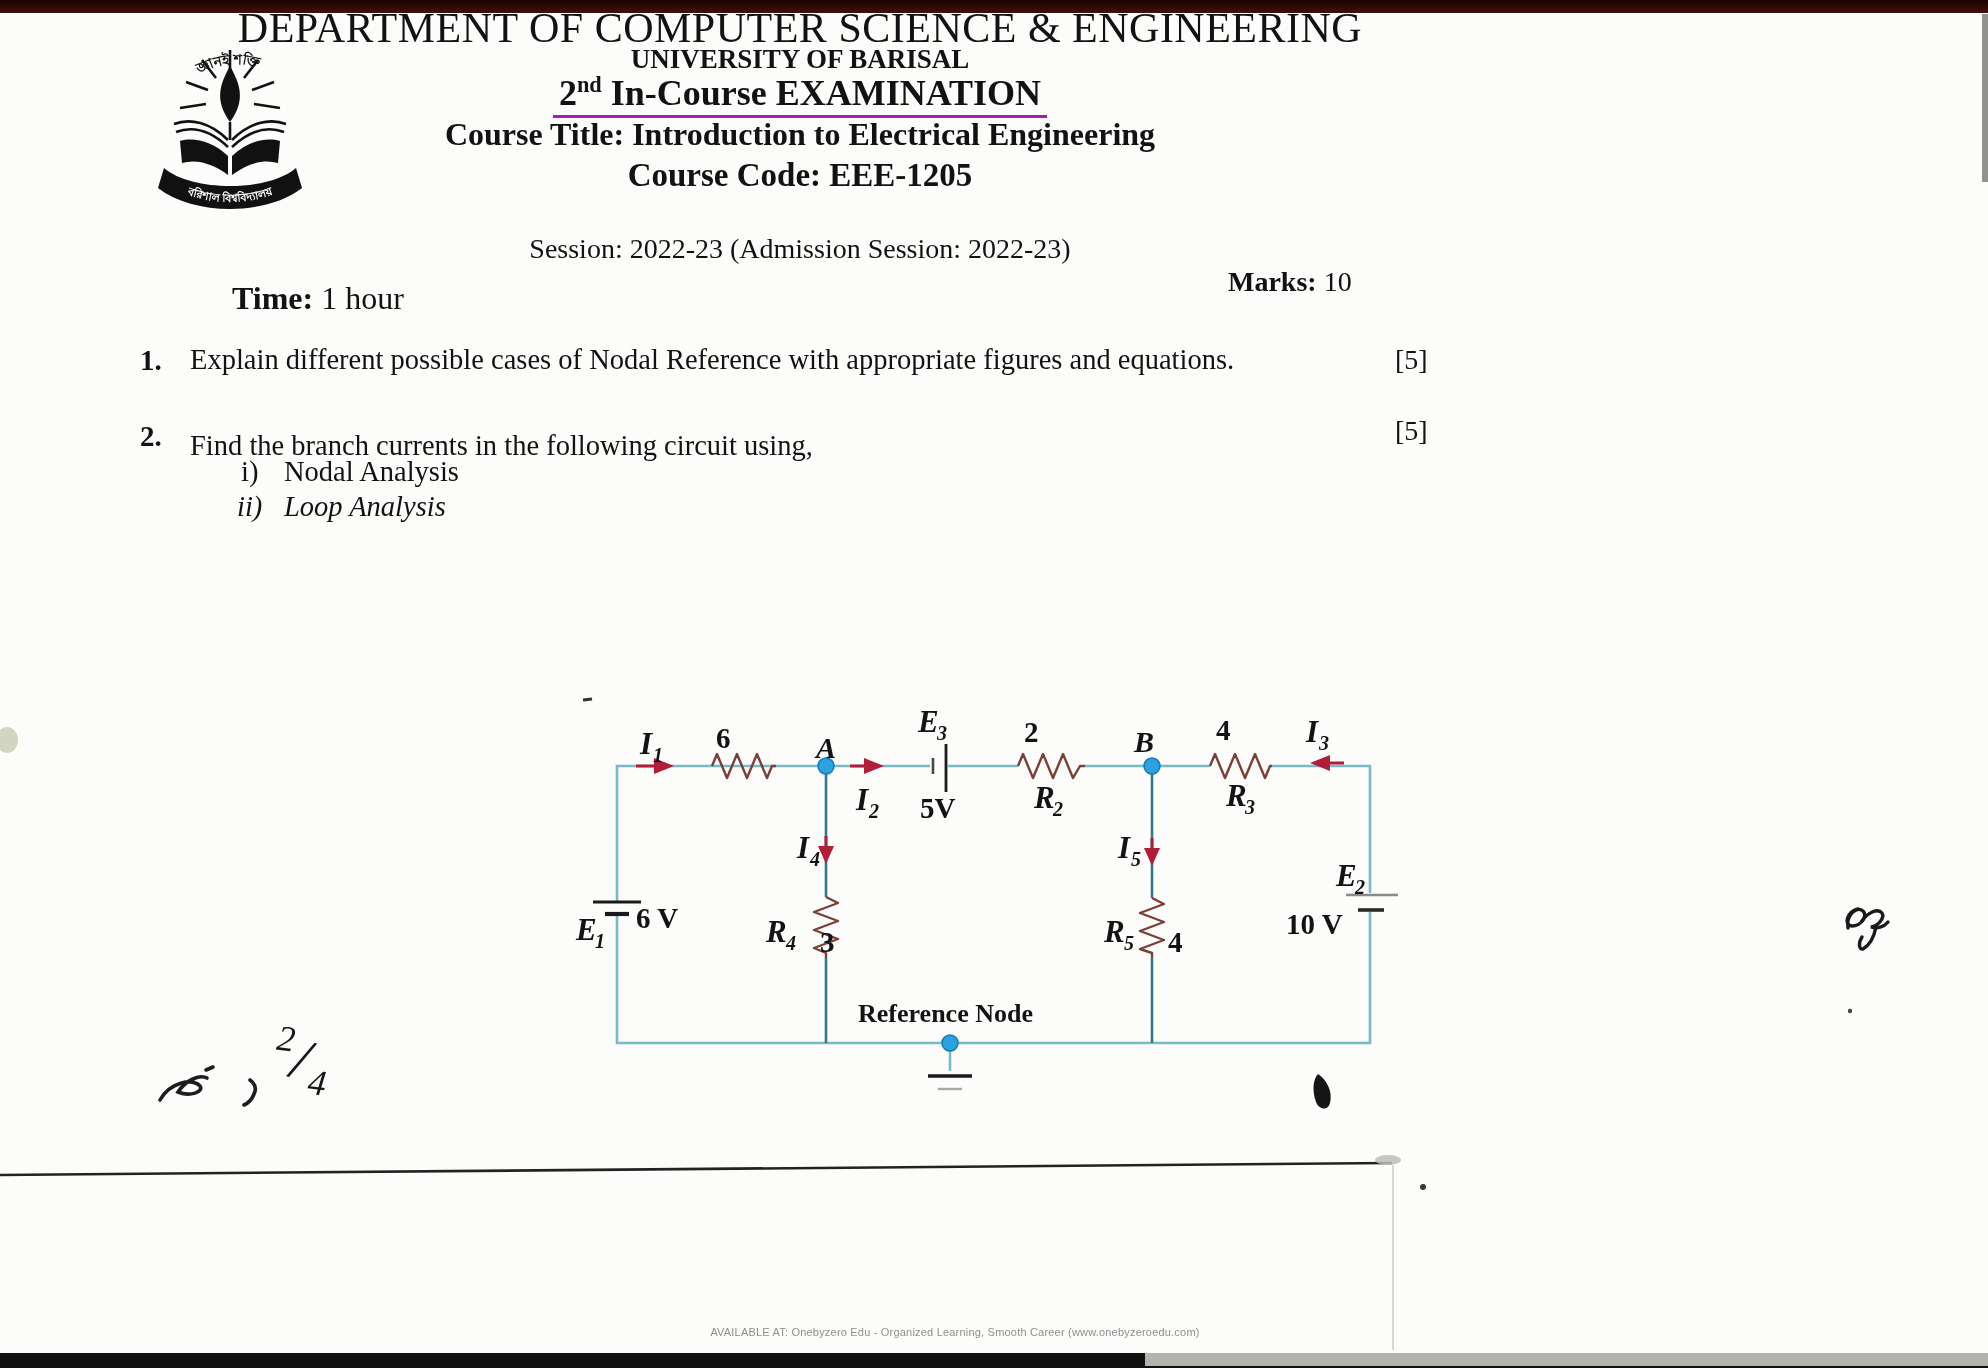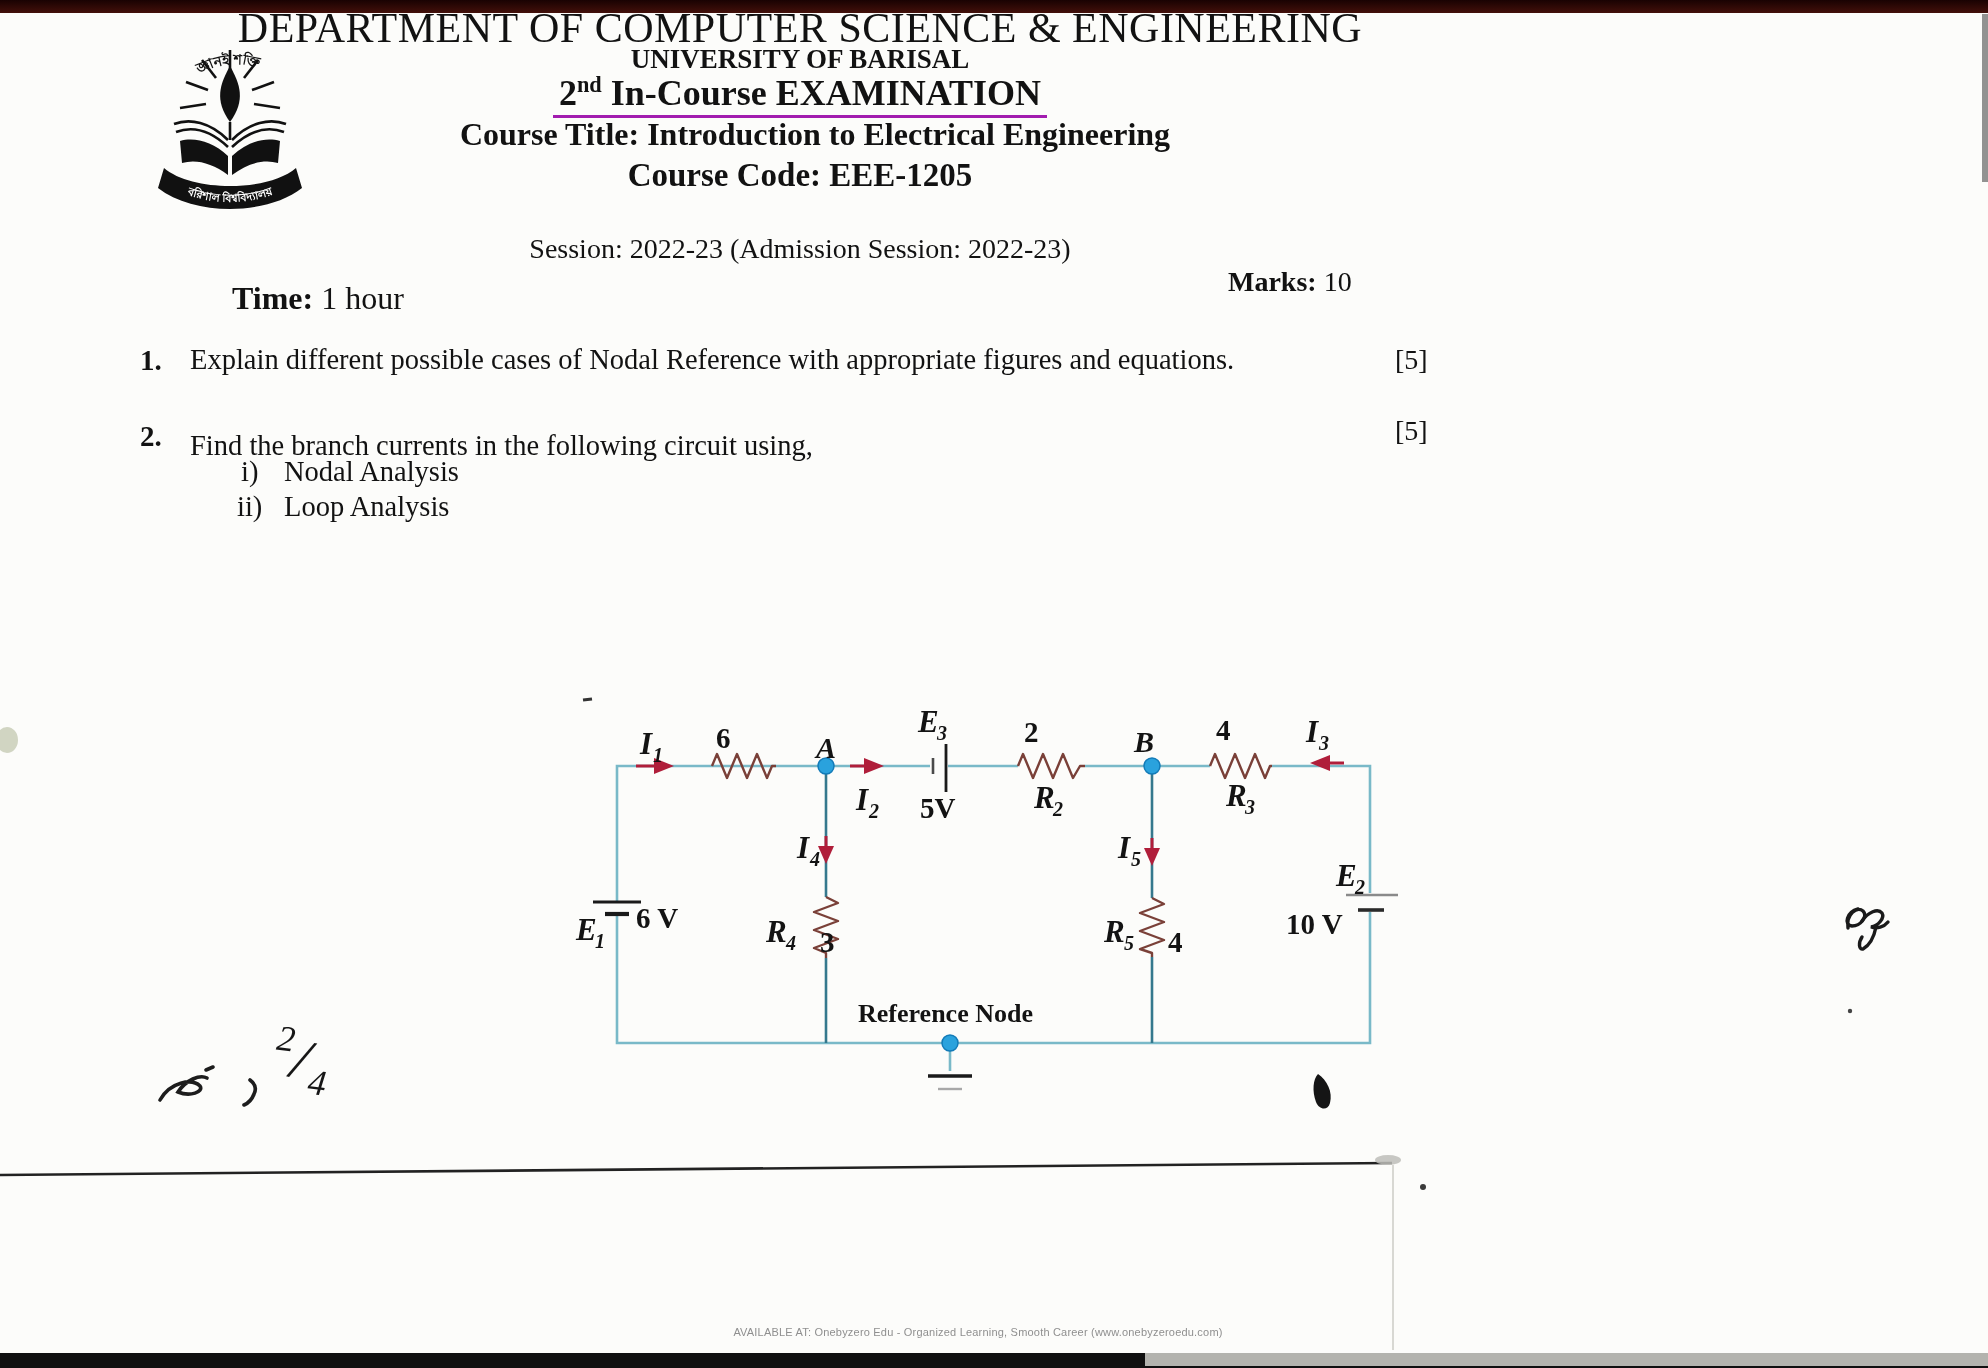--- a/index.html
+++ b/index.html
@@ -10,21 +10,21 @@
   .top-bar{left:0;top:0;width:1988px;height:13px;background:linear-gradient(#190202,#43100a);}
   .right-sliver{left:1982px;top:14px;width:6px;height:168px;background:#3a3a3a;opacity:.55;}
   .bottom-black{left:0;top:1353px;width:1988px;height:15px;background:#101010;}
   .bottom-gray{left:1145px;top:1353px;width:843px;height:13px;background:#b3b3ae;}
   
   .hdr-col{left:0;top:0;width:1600px;text-align:center;}
   .dept{position:absolute;left:0;top:4px;width:1600px;font-weight:normal;font-size:42px;letter-spacing:.5px;}
   .univ{position:absolute;left:0;top:44px;width:1600px;font-weight:bold;font-size:27px;}
   .exam{position:absolute;left:0;top:72px;width:1600px;font-size:36px;font-weight:bold;}
   .exam .ul{display:inline-block;border-bottom:3px solid #a21caf;padding:0 6px 1px;}
-  .ctitle{position:absolute;left:0;top:116px;width:1600px;font-weight:bold;font-size:32px;padding-left:15px;}
+  .ctitle{position:absolute;left:0;top:116px;width:1600px;font-weight:bold;font-size:32px;}
   .ccode{position:absolute;left:0;top:157px;width:1600px;font-weight:bold;font-size:33px;}
   .sem{position:absolute;left:0;top:198px;width:1600px;font-size:28px;}
   .sess{position:absolute;left:0;top:233px;width:1600px;font-size:28px;}
   sup{font-size:62%;}
   .time{left:232px;top:268px;font-size:32px;margin-top:12px;}
   .marks{left:1228px;top:266px;font-size:28px;}
   .blab{font-weight:bold;}
   .instr{left:0;top:306px;width:1600px;text-align:center;font-size:30px;font-weight:bold;}
   .instr .ul{display:inline-block;border-bottom:4px solid #0d0d0d;padding:0 2px 1px;}
   
@@ -39,21 +39,21 @@
   .csym2{font-family:"Liberation Serif",serif;font-style:italic;font-weight:bold;font-size:30px;fill:#131313;}
   .csub{font-family:"Liberation Serif",serif;font-style:italic;font-weight:bold;font-size:20px;fill:#131313;}
   .cval{font-family:"Liberation Serif",serif;font-weight:bold;font-size:29px;fill:#131313;}
   .cref{font-family:"Liberation Serif",serif;font-weight:bold;font-size:26px;fill:#131313;}
   
   .frac{left:258px;top:1014px;transform:rotate(7deg);color:#161616;font-family:"Liberation Serif",serif;font-style:italic;}
   .frac .n{position:absolute;left:22px;top:0;font-size:36px;}
   .frac .s{position:absolute;left:40px;top:6px;font-size:58px;transform:rotate(6deg);}
   .frac .d{position:absolute;left:58px;top:40px;font-size:36px;}
   
-  .footer{left:578px;top:1326px;width:800px;text-align:center;
+  .footer{left:555px;top:1326px;width:800px;text-align:center;
           font-family:"Liberation Sans",sans-serif;font-size:11px;color:#8f8f8f;letter-spacing:.2px;}
 </style>
 </head>
 <body>
 
 <div class="page">
 
   <div class="abs top-bar"></div>
   <div class="abs right-sliver"></div>
   <div class="abs bottom-black"></div>
@@ -123,21 +123,21 @@
 
   <div class="abs" style="left:0;top:420px;width:1988px;height:40px;">
     <span class="abs qnum" style="left:140px;">2.</span>
     <span class="abs qtxt" style="left:190px;margin-top:10px;">Find the branch currents in the following circuit using,</span>
     <span class="abs qmark" style="left:1395px;top:-5px;">[5]</span>
   </div>
   <div class="abs" style="left:0;top:456px;width:900px;height:36px;">
     <span class="abs qtxt" style="left:241px;">i)</span>
     <span class="abs qtxt" style="left:284px;">Nodal Analysis</span>
   </div>
-  <div class="abs" style="left:0;top:491px;width:900px;height:36px;">
+  <div class="abs" style="left:0;top:491px;width:900px;height:36px;font-style:italic;">
     <span class="abs qtxt" style="left:237px;">ii)</span>
     <span class="abs qtxt" style="left:284px;">Loop Analysis</span>
   </div>
 
   <svg class="abs circuit" width="900" height="440" viewBox="540 680 900 440">
 
     <g stroke="#79b9c8" stroke-width="2.6" fill="none">
       <polyline points="617,901 617,766 930,766"></polyline>
       <polyline points="948,766 1018,766"></polyline>
       <polyline points="1085,766 1210,766"></polyline>

